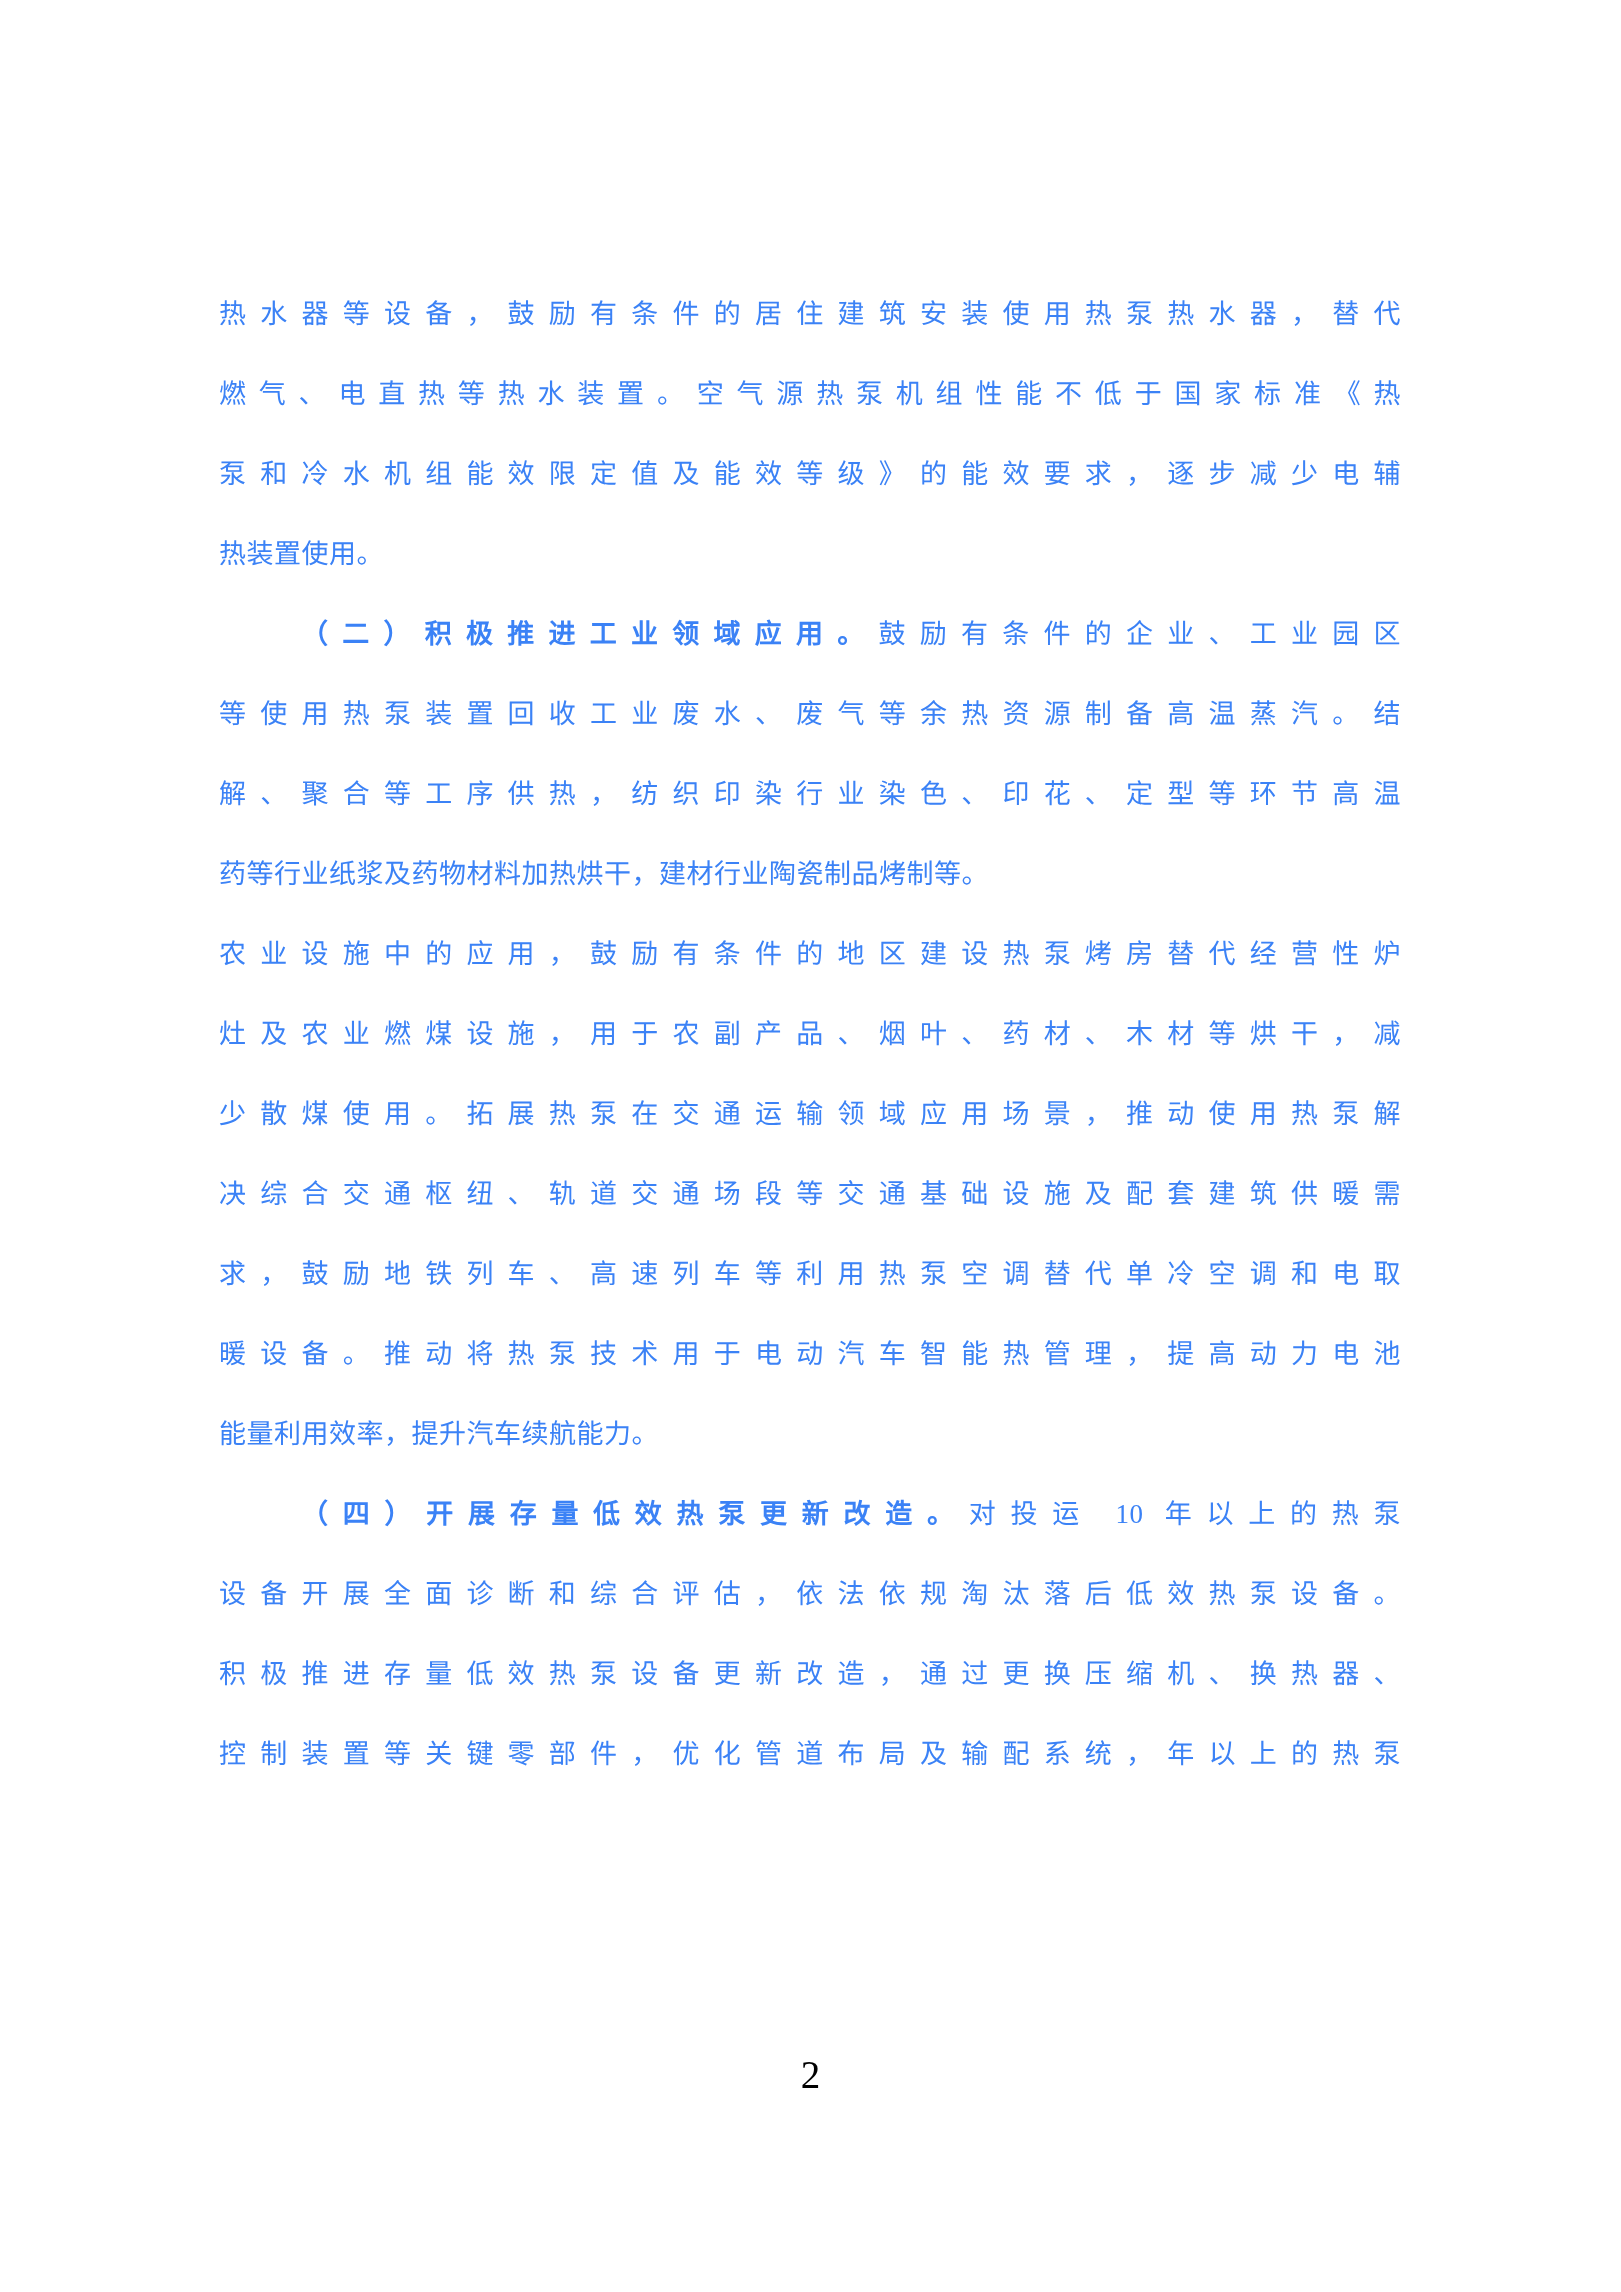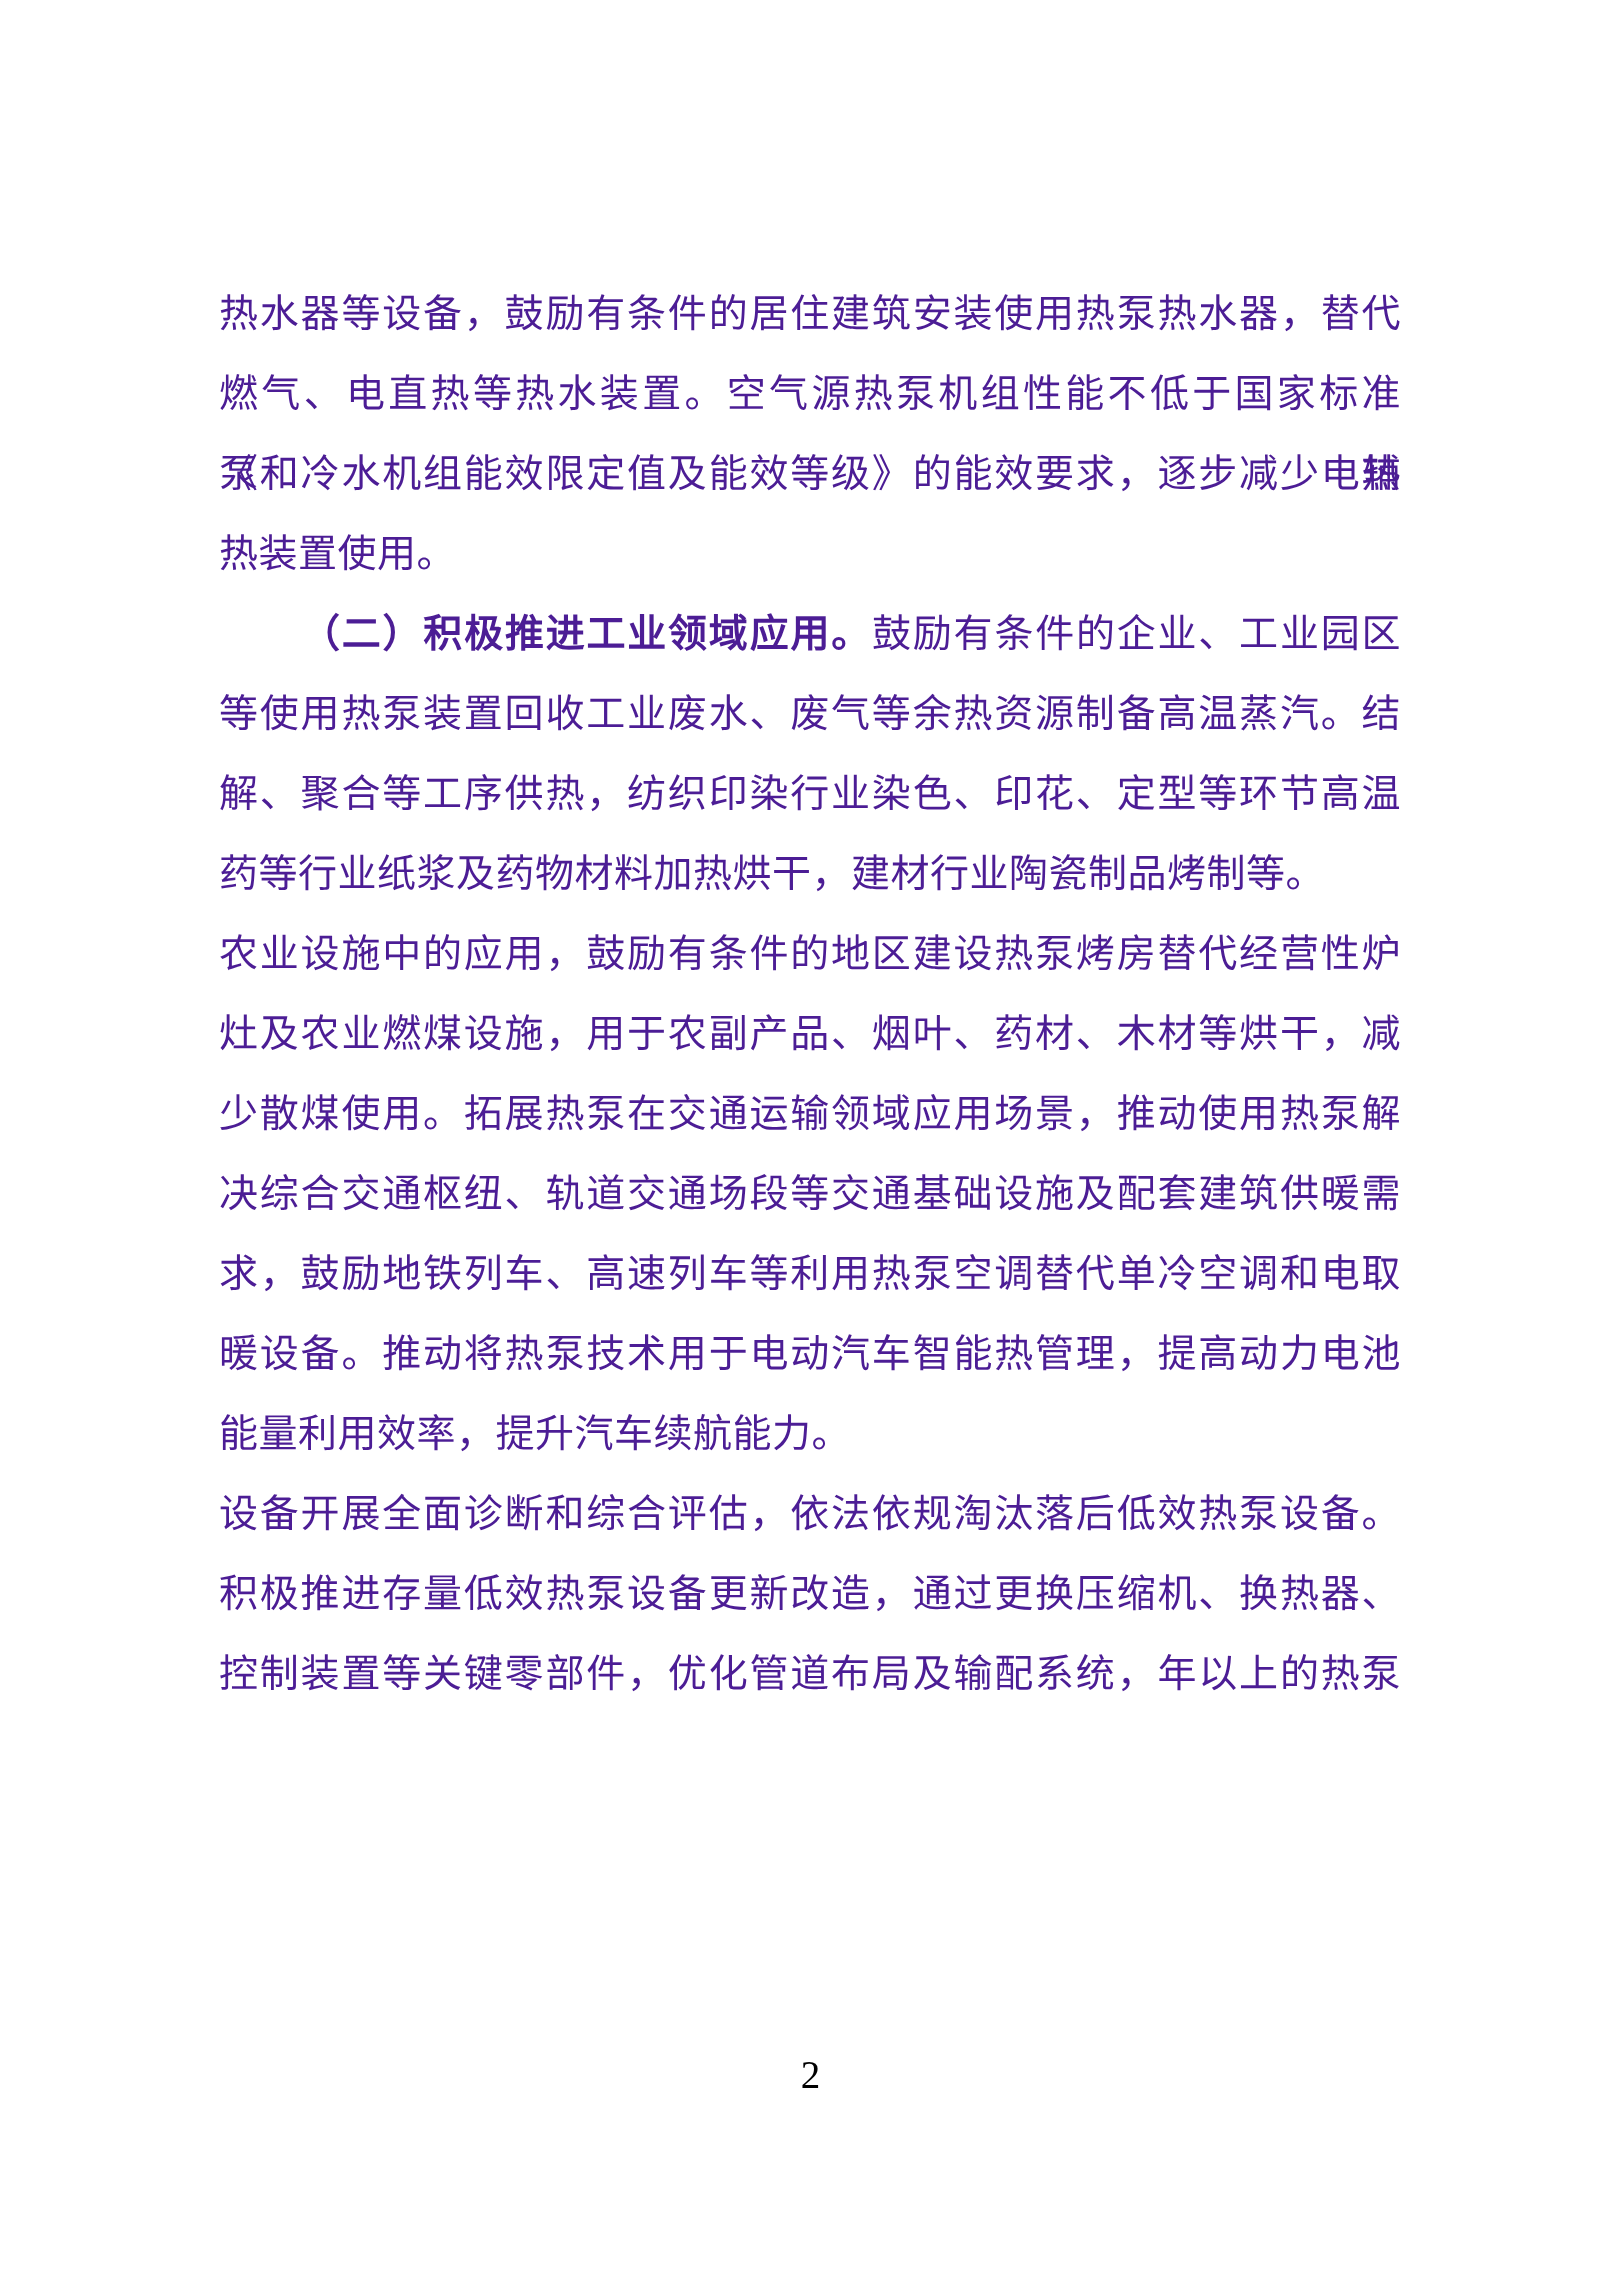--- a/index.html
+++ b/index.html
@@ -16,22 +16,22 @@
   }
   .content {
     position: absolute;
     left: 219px;
     top: 274px;
     width: 1182px;
   }
   .line {
     height: 80px;
     line-height: 80px;
-    font-size: 39px;
-    color: #4c1d95;
+    font-size: 27px;
+    color: #3b82f6;
     font-family: "Liberation Serif", serif;
     text-align: left;
     letter-spacing: 0.5px;
   }
   .line.justify {
     text-align: justify;
     text-align-last: justify;
     text-justify: inter-ideograph;
   }
   .line.indent {
@@ -66,19 +66,20 @@
       <div class="line justify"><span class="run-normal">等使用热泵装置回收工业废水、废气等余热资源制备高温蒸汽。结</span></div>
       <div class="line justify"><span class="run-normal">解、聚合等工序供热，纺织印染行业染色、印花、定型等环节高温</span></div>
       <div class="line"><span class="run-normal">药等行业纸浆及药物材料加热烘干，建材行业陶瓷制品烤制等。</span></div>
       <div class="line justify"><span class="run-normal">农业设施中的应用，鼓励有条件的地区建设热泵烤房替代经营性炉</span></div>
       <div class="line justify"><span class="run-normal">灶及农业燃煤设施，用于农副产品、烟叶、药材、木材等烘干，减</span></div>
       <div class="line justify"><span class="run-normal">少散煤使用。拓展热泵在交通运输领域应用场景，推动使用热泵解</span></div>
       <div class="line justify"><span class="run-normal">决综合交通枢纽、轨道交通场段等交通基础设施及配套建筑供暖需</span></div>
       <div class="line justify"><span class="run-normal">求，鼓励地铁列车、高速列车等利用热泵空调替代单冷空调和电取</span></div>
       <div class="line justify"><span class="run-normal">暖设备。推动将热泵技术用于电动汽车智能热管理，提高动力电池</span></div>
       <div class="line"><span class="run-normal">能量利用效率，提升汽车续航能力。</span></div>
+      <div class="line justify indent"><span class="run-bold">（四）开展存量低效热泵更新改造。</span><span class="run-normal">对投运 10 年以上的热泵</span></div>
       <div class="line justify"><span class="run-normal">设备开展全面诊断和综合评估，依法依规淘汰落后低效热泵设备。</span></div>
       <div class="line justify"><span class="run-normal">积极推进存量低效热泵设备更新改造，通过更换压缩机、换热器、</span></div>
       <div class="line justify"><span class="run-normal">控制装置等关键零部件，优化管道布局及输配系统，年以上的热泵</span></div>
     </div>
   <div class="page-number">2</div>
 </div>
 
 
 </body></html>

